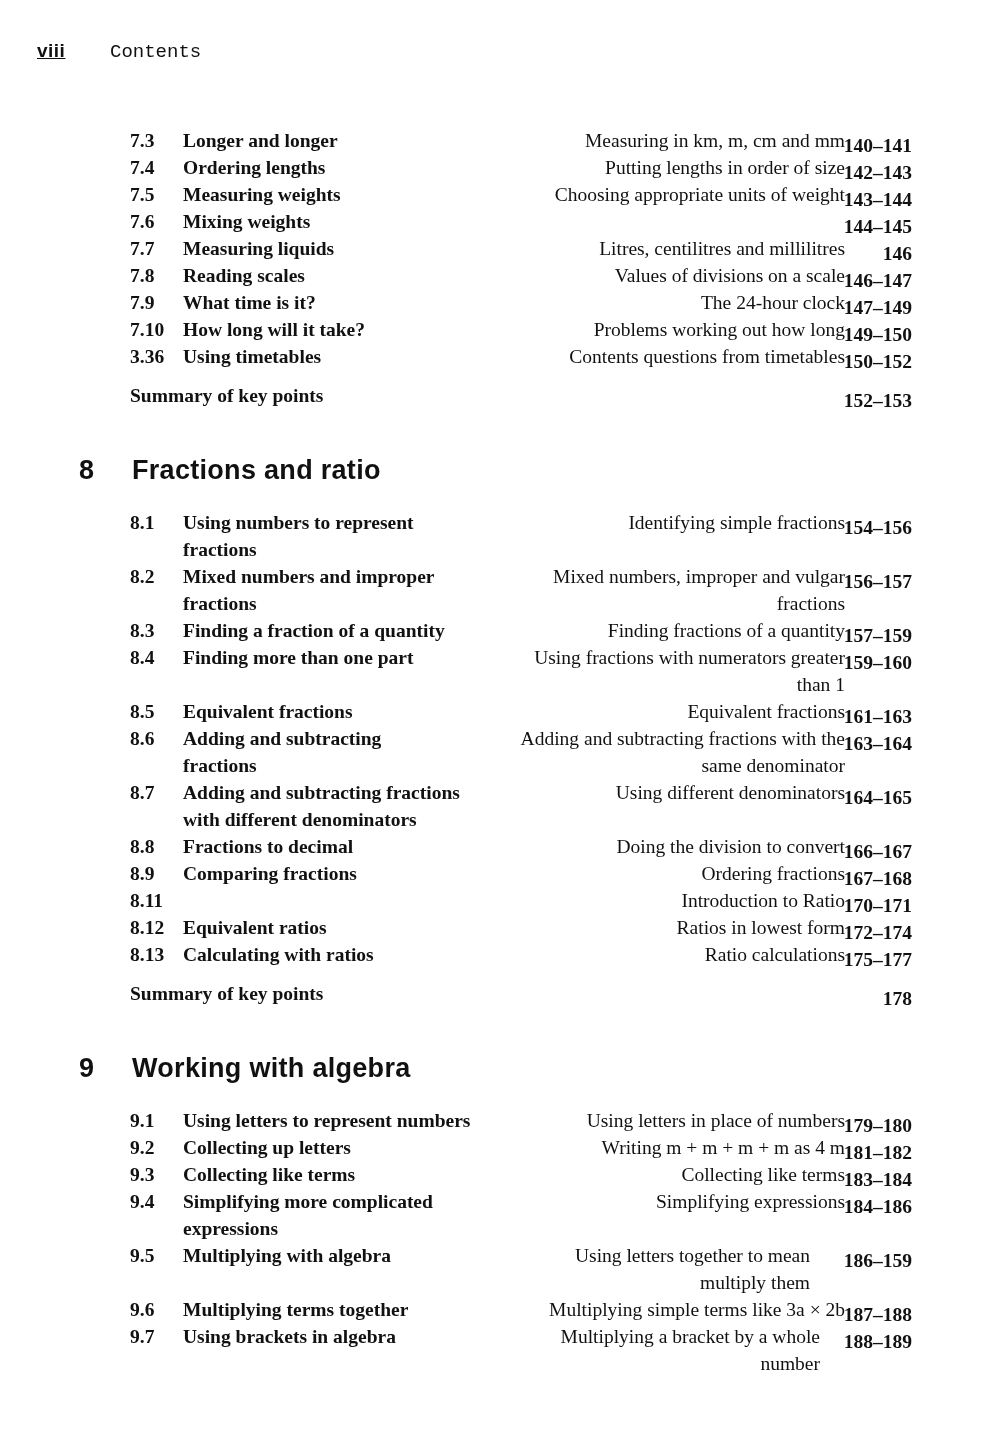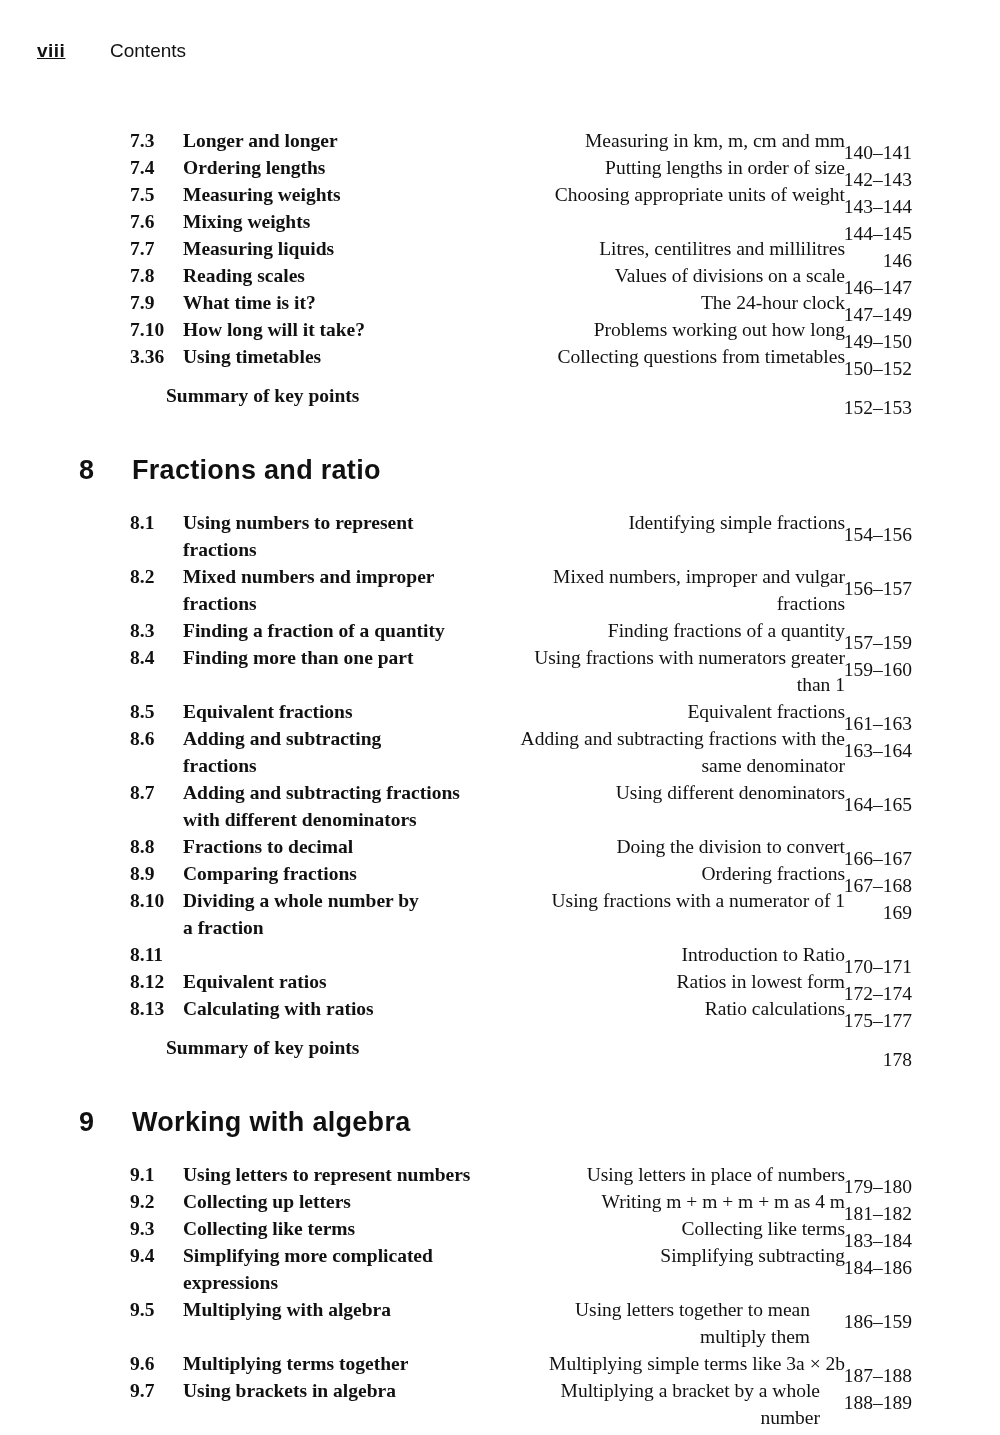--- a/index.html
+++ b/index.html
@@ -24,20 +24,21 @@
       align-items: baseline;
     }
     .page-header .folio {
       font-weight: bold;
       width: 73px;
       letter-spacing: 0.5px;
       text-decoration: underline;
     }
     .page-header .running-title {
       font-weight: normal;
+      font-family: Liberation Mono, monospace;
     }
     .toc {
       position: absolute;
       left: 0;
       top: 127px;
       width: 1000px;
     }
     .chapter-heading {
       position: relative;
       height: 72px;
@@ -84,29 +85,28 @@
     .row .desc {
       margin-left: 503px;
       width: 325px;
       font-family: "Liberation Serif", serif;
       font-weight: normal;
       text-align: right;
     }
     .row .pages {
       position: absolute;
       right: 88px;
-      top: 12px;
+      top: 5px;
       font-family: "Liberation Serif", serif;
-      font-weight: normal;
+      font-weight: bold;
       text-align: center;
       white-space: nowrap;
     }
     .row.summary {
       margin-top: 12px;
-      margin-left: 36px;
     }
     .row.summary .title {
       left: 130px;
     }
     .spacer-ch { height: 28px; }
   </style>
 </head>
 <body>
 
 <div class="page-header">
@@ -160,21 +160,21 @@
       </div>
     <div class="row">
         <span class="num">7.10</span>
         <span class="title">How long will it take?</span>
         <div class="desc">Problems working out how long</div>
         <span class="pages">149–150</span>
       </div>
     <div class="row">
         <span class="num">3.36</span>
         <span class="title">Using timetables</span>
-        <div class="desc">Collecting questions from timetables</div>
+        <div class="desc">Contents questions from timetables</div>
         <span class="pages">150–152</span>
       </div>
     <div class="row summary">
         <span class="title">Summary of key points</span>
         <div class="desc">&nbsp;</div>
         <span class="pages">152–153</span>
       </div>
   </div>
 
   <div class="spacer-ch"></div>
@@ -232,26 +232,20 @@
         <div class="desc">Doing the division to convert</div>
         <span class="pages">166–167</span>
       </div>
     <div class="row">
         <span class="num">8.9</span>
         <span class="title">Comparing fractions</span>
         <div class="desc">Ordering fractions</div>
         <span class="pages">167–168</span>
       </div>
     <div class="row">
-        <span class="num">8.10</span>
-        <span class="title" style="width:240px">Dividing a whole number by a fraction</span>
-        <div class="desc" style="min-height:54px">Using fractions with a numerator of 1</div>
-        <span class="pages">169</span>
-      </div>
-    <div class="row">
         <span class="num">8.11</span>
         <div class="desc">Introduction to Ratio</div>
         <span class="pages">170–171</span>
       </div>
     <div class="row">
         <span class="num">8.12</span>
         <span class="title">Equivalent ratios</span>
         <div class="desc">Ratios in lowest form</div>
         <span class="pages">172–174</span>
       </div>
@@ -289,21 +283,21 @@
       </div>
     <div class="row">
         <span class="num">9.3</span>
         <span class="title">Collecting like terms</span>
         <div class="desc">Collecting like terms</div>
         <span class="pages">183–184</span>
       </div>
     <div class="row">
         <span class="num">9.4</span>
         <span class="title" style="width:270px">Simplifying more complicated expressions</span>
-        <div class="desc" style="min-height:54px">Simplifying subtracting</div>
+        <div class="desc" style="min-height:54px">Simplifying expressions</div>
         <span class="pages">184–186</span>
       </div>
     <div class="row">
         <span class="num">9.5</span>
         <span class="title">Multiplying with algebra</span>
         <div class="desc" style="width:290px">Using letters together to mean multiply them</div>
         <span class="pages">186–159</span>
       </div>
     <div class="row">
         <span class="num">9.6</span>

